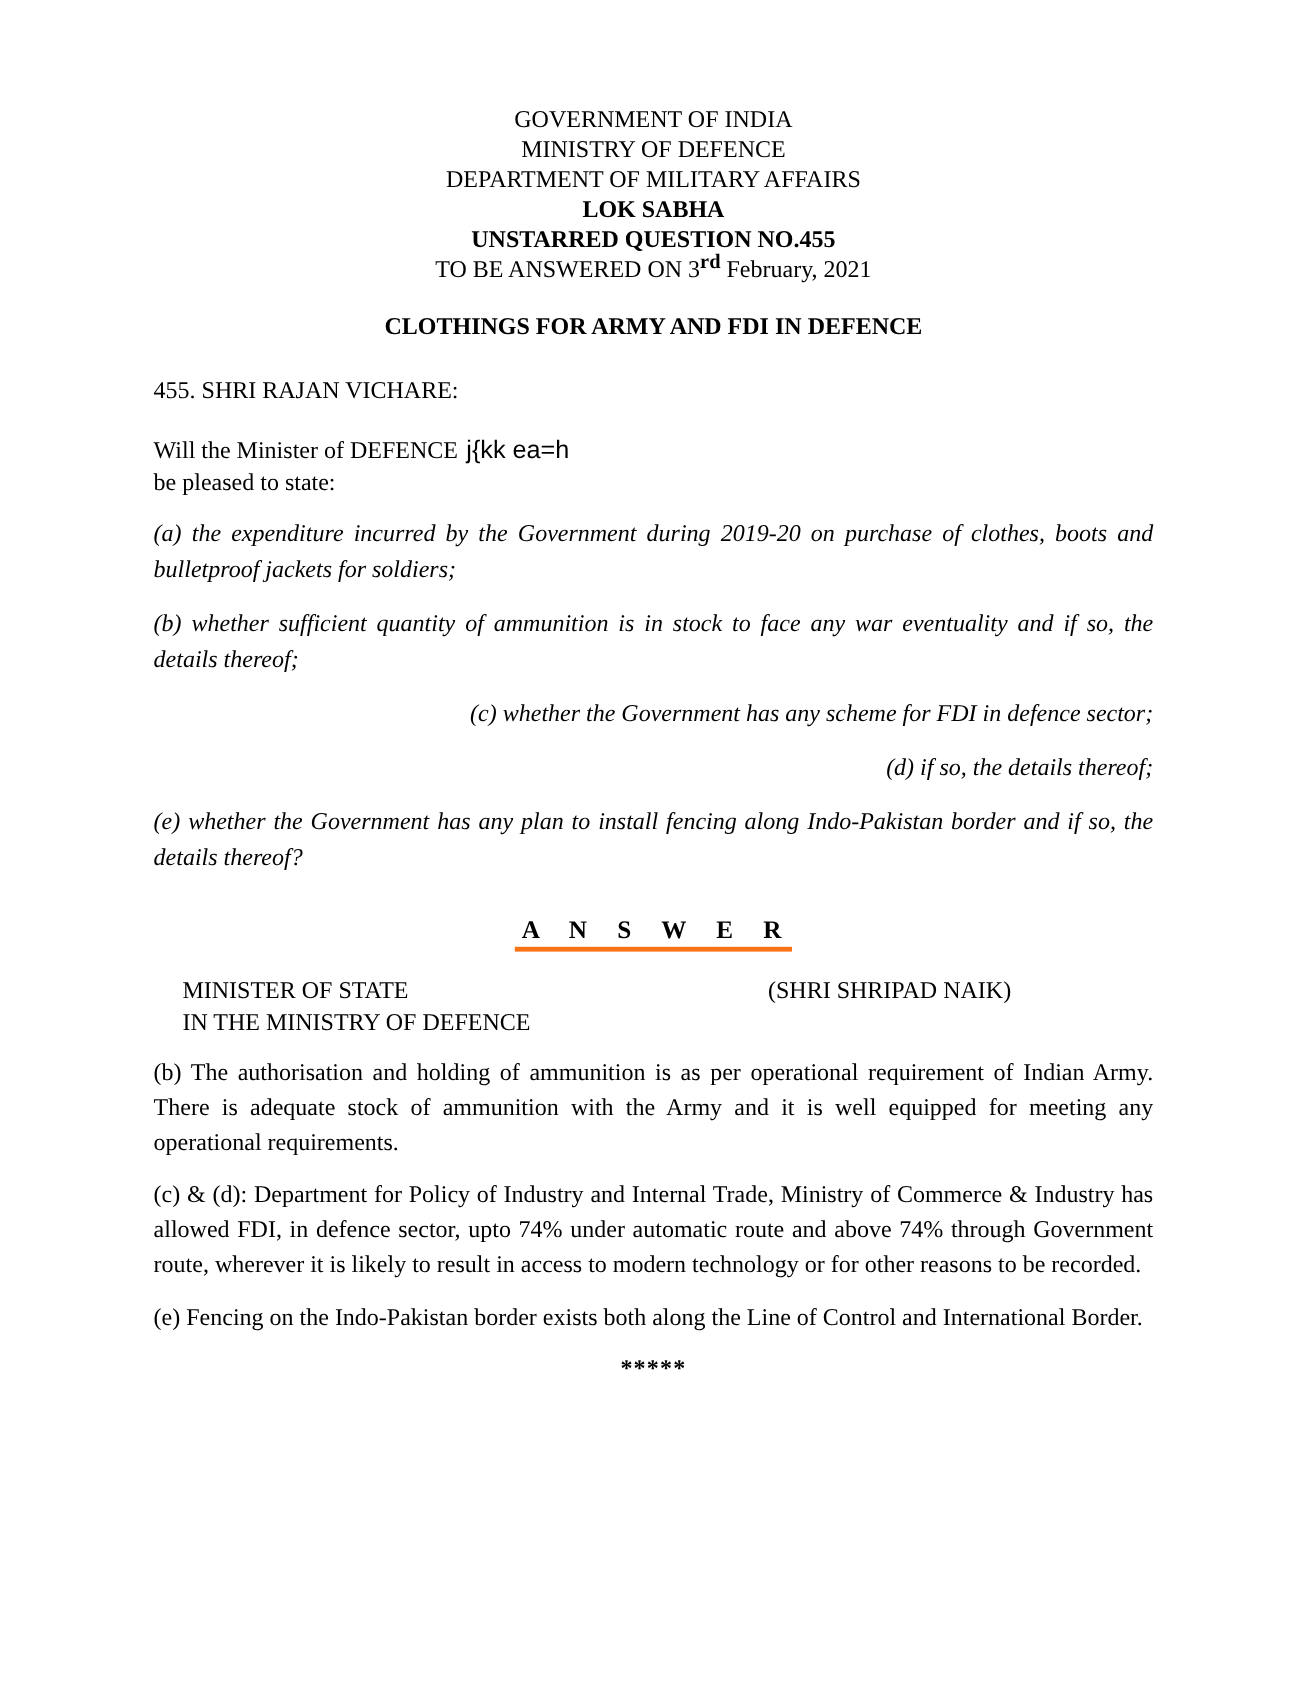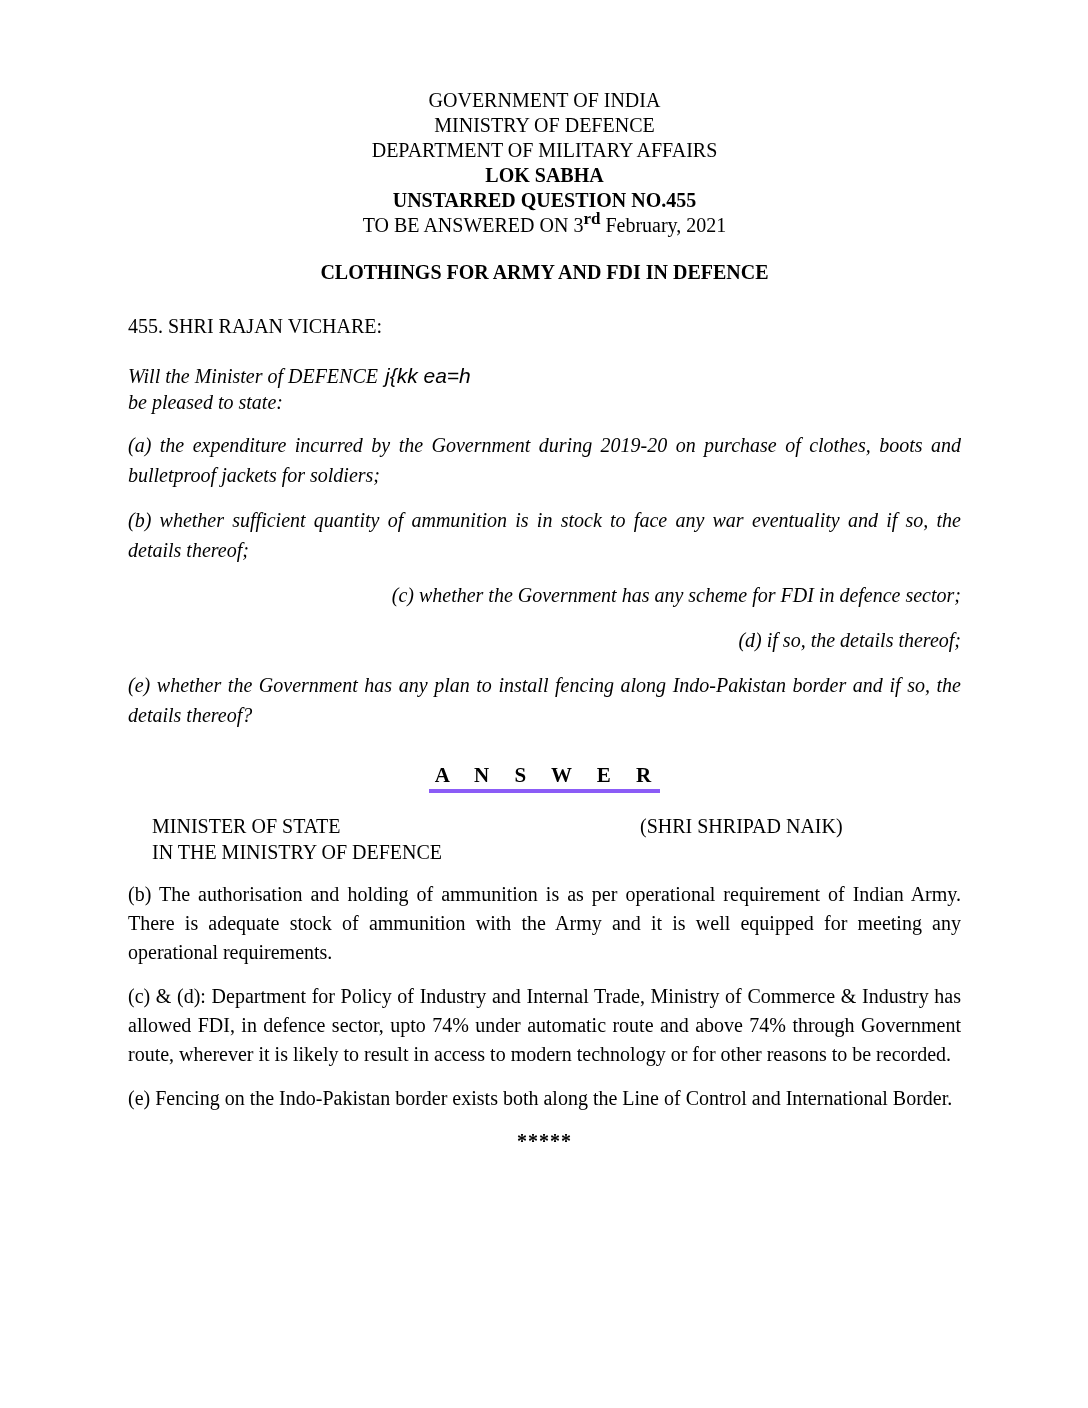--- a/index.html
+++ b/index.html
@@ -42,21 +42,20 @@
     margin: 23px 0 0 0;
   }
   
   .asker {
     margin: 29px 0 0 0;
     line-height: 26px;
   }
   .intro {
     margin: 24px 0 0 0;
     line-height: 26px;
-    font-style: italic;
   }
   .hindi {
     font-family: "Liberation Sans", "DejaVu Sans", sans-serif;
     font-size: 21px;
     margin-left: 7px;
   }
   p.q {
     margin: 15px 0 0 0;
     line-height: 30px;
     text-align: justify;
@@ -67,21 +66,21 @@
   .answer-heading-wrap {
     text-align: center;
     margin-top: 33px;
   }
   .answer-heading {
     display: inline-block;
     font-weight: bold;
     font-size: 21px;
     letter-spacing: 3px;
     word-spacing: 14px;
-    border-bottom: 4px solid #8b5cf6;
+    border-bottom: 4px solid #f97316;
     padding: 0 6px 1px 6px;
   }
   .minister {
     margin: 20px 0 0 24px;
     line-height: 26px;
     position: relative;
   }
   .minister-name {
     position: absolute;
     left: 488px;

